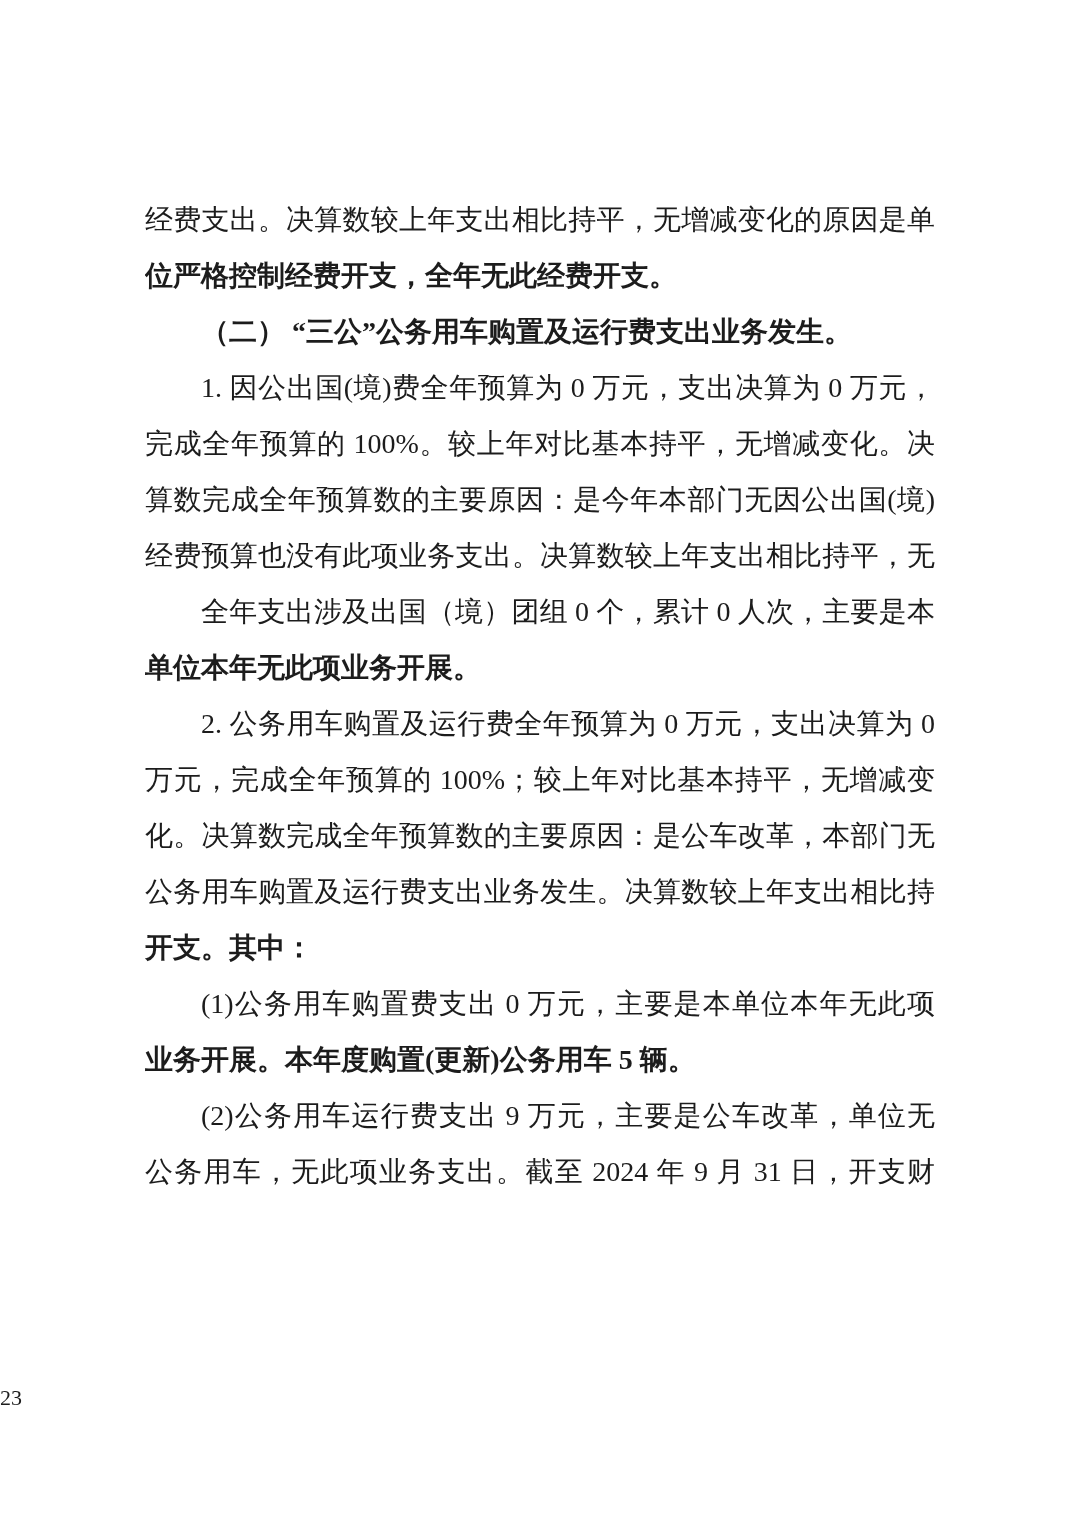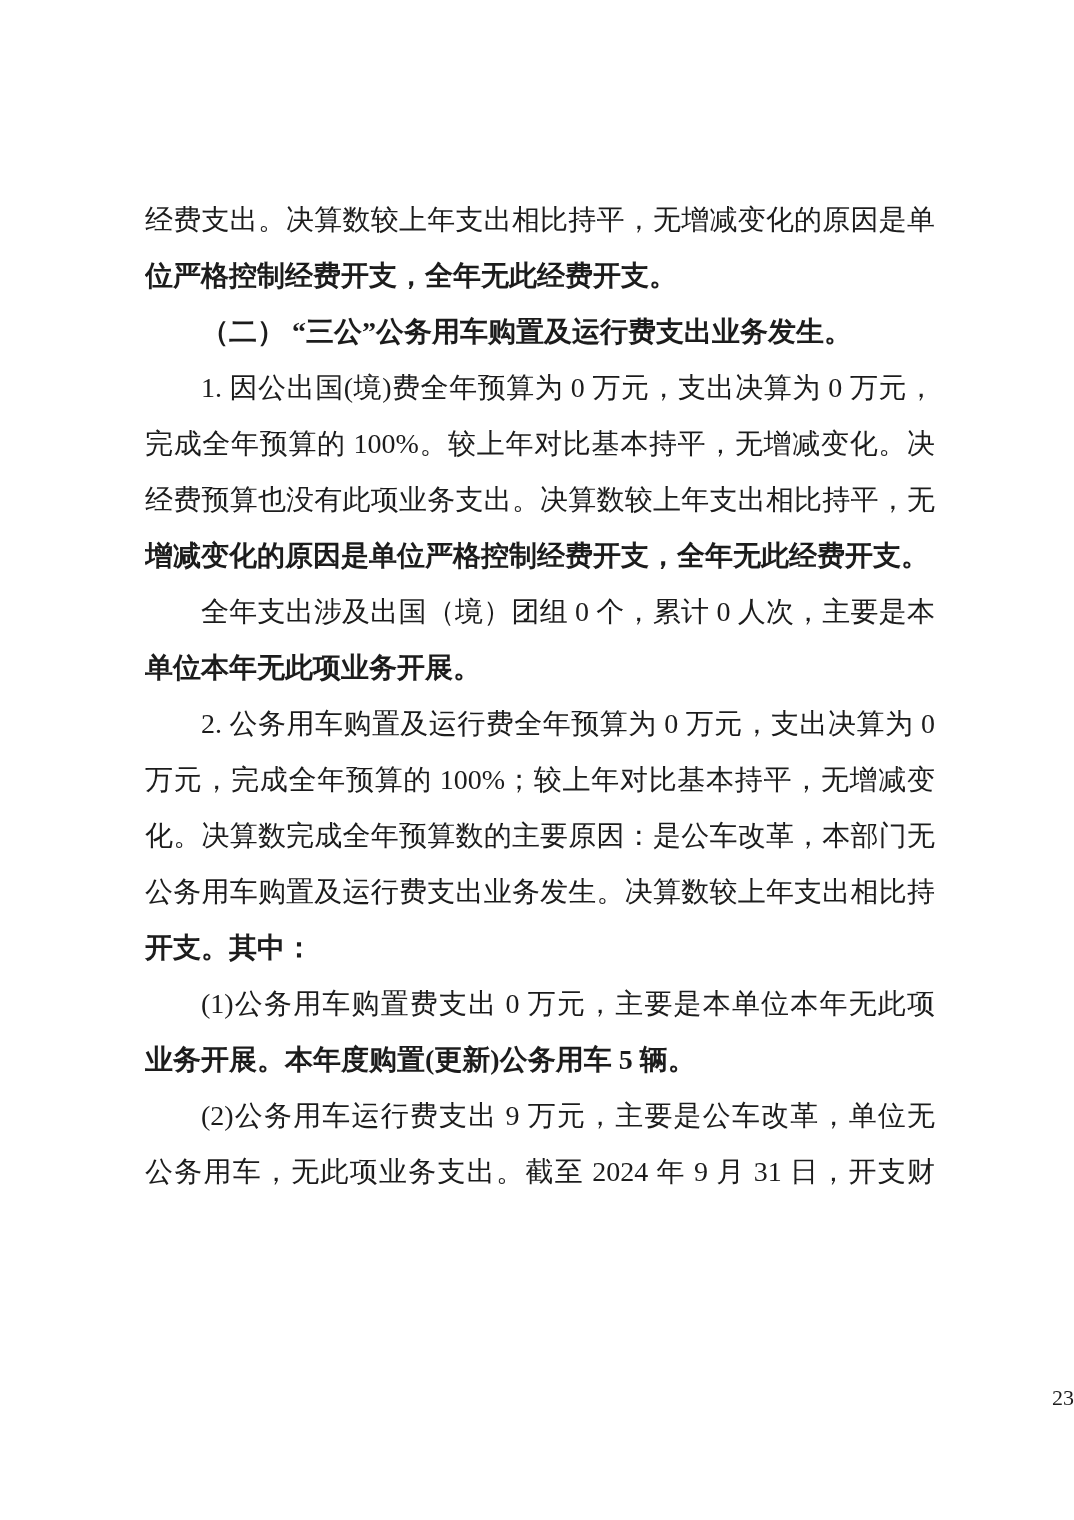--- a/index.html
+++ b/index.html
@@ -36,37 +36,37 @@
     font-weight: bold;
   }
   .line.indent {
     text-indent: 56px;
   }
   .footer {
     position: absolute;
     top: 1384px;
     left: 0;
     width: 1074px;
-    text-align: right;
+    text-align: left;
     font-size: 22px;
     line-height: 28px;
   }
 </style>
 </head>
 <body>
 
 <div class="page">
   <div class="text-block">
     <div class="line">经费支出。决算数较上年支出相比持平，无增减变化的原因是单</div>
     <div class="line end">位严格控制经费开支，全年无此经费开支。</div>
     <div class="line end indent">（二） “三公”公务用车购置及运行费支出业务发生。</div>
     <div class="line indent">1. 因公出国(境)费全年预算为 0 万元，支出决算为 0 万元，</div>
     <div class="line">完成全年预算的 100%。较上年对比基本持平，无增减变化。决</div>
+    <div class="line">算数完成全年预算数的主要原因：是今年本部门无因公出国(境)</div>
     <div class="line">经费预算也没有此项业务支出。决算数较上年支出相比持平，无</div>
-    <div class="line end">增减变化的原因是单位严格控制经费开支，全年无此经费开支。</div>
     <div class="line indent">全年支出涉及出国（境）团组 0 个，累计 0 人次，主要是本</div>
     <div class="line end">单位本年无此项业务开展。</div>
     <div class="line indent">2. 公务用车购置及运行费全年预算为 0 万元，支出决算为 0</div>
     <div class="line">万元，完成全年预算的 100%；较上年对比基本持平，无增减变</div>
     <div class="line">化。决算数完成全年预算数的主要原因：是公车改革，本部门无</div>
     <div class="line">公务用车购置及运行费支出业务发生。决算数较上年支出相比持</div>
     <div class="line end">开支。其中：</div>
     <div class="line indent">(1)公务用车购置费支出 0 万元，主要是本单位本年无此项</div>
     <div class="line end">业务开展。本年度购置(更新)公务用车 5 辆。</div>
     <div class="line indent">(2)公务用车运行费支出 9 万元，主要是公车改革，单位无</div>

